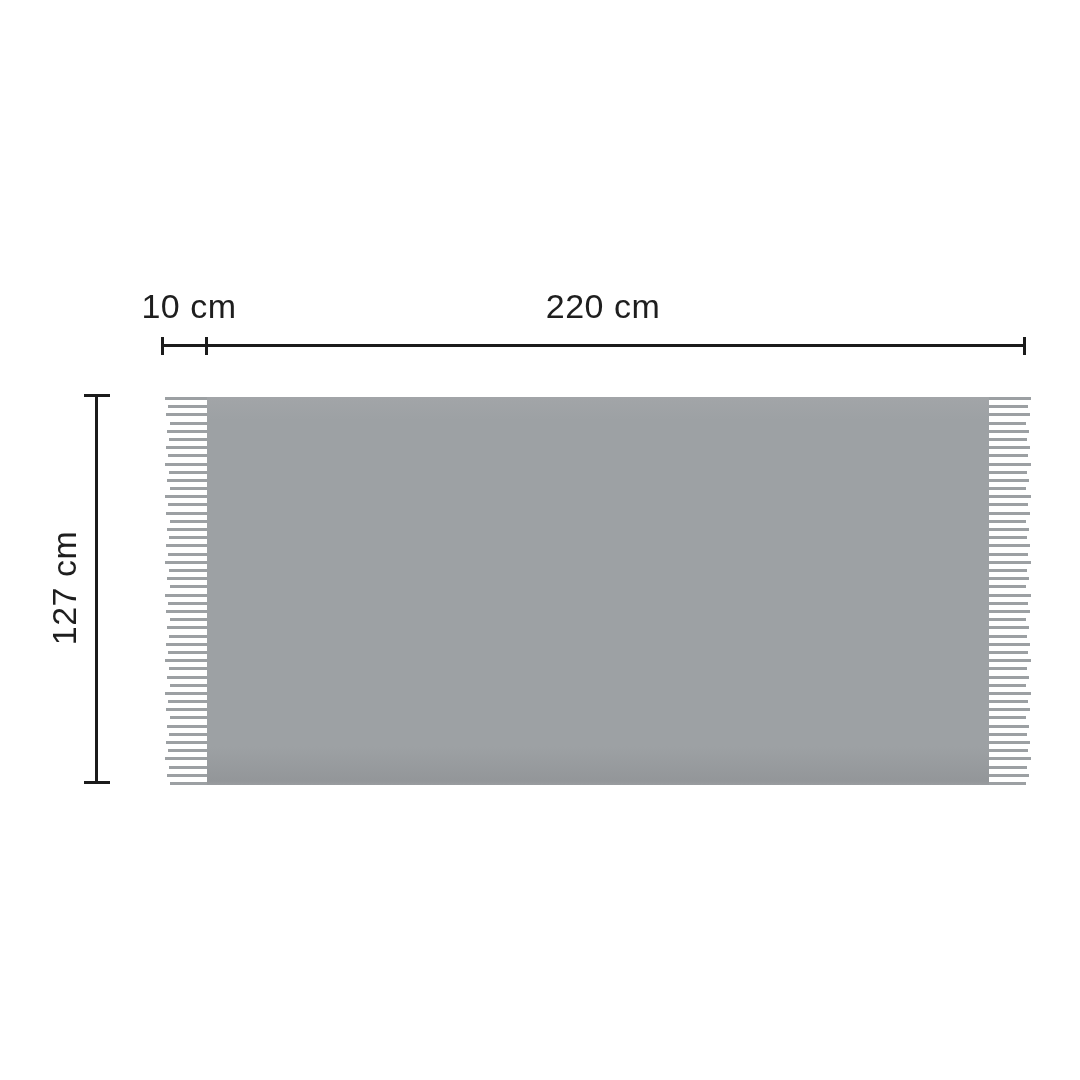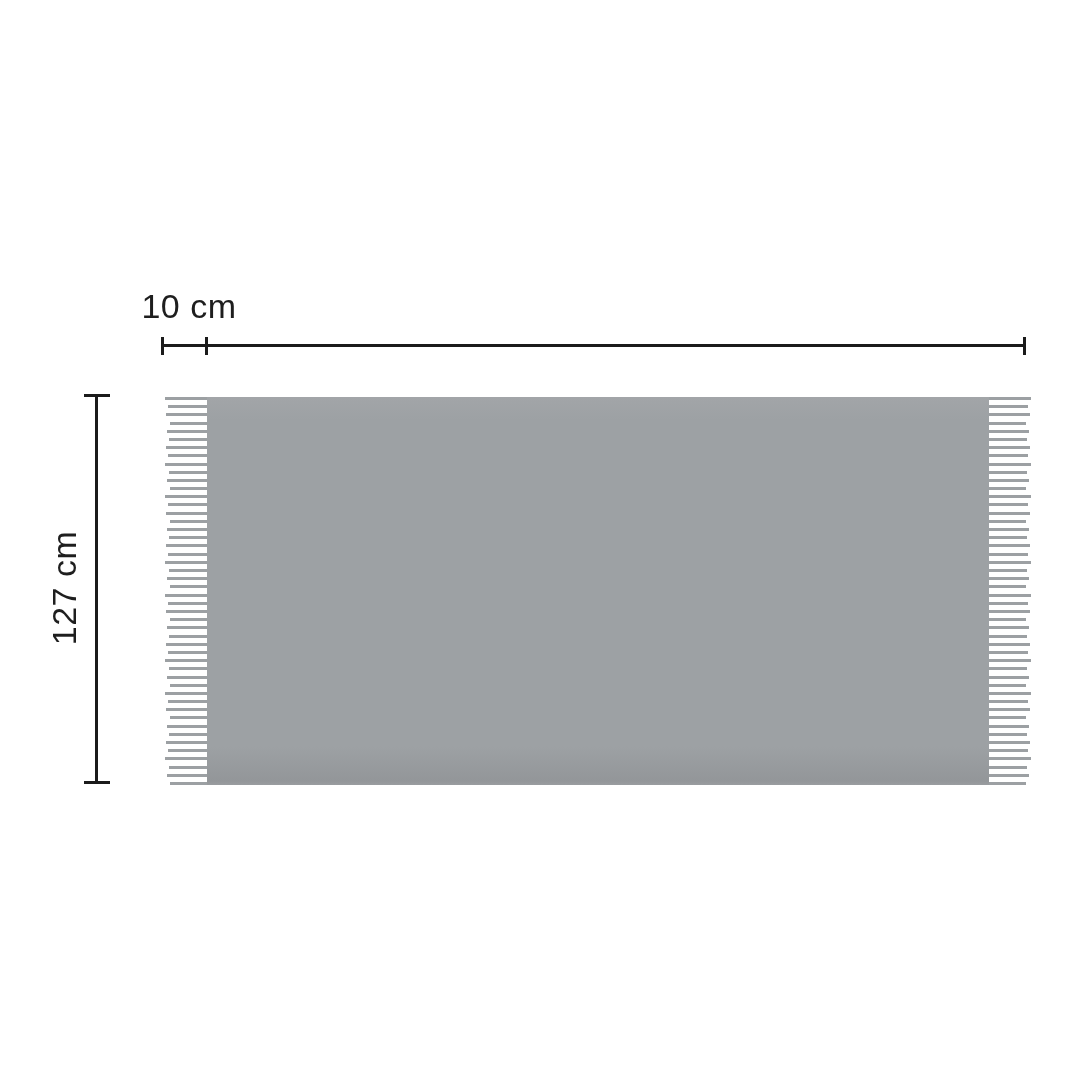--- a/index.html
+++ b/index.html
@@ -92,20 +92,21 @@
     height: 3px;
     background: var(--fringe-line);
   }
 </style>
 </head>
 <body>
 
 <div class="canvas">
 
   <div class="dim-label label-fringe-width">10 cm</div>
+  <div class="dim-label label-blanket-width">220 cm</div>
 
   <div class="h-dim-line"></div>
   <div class="tick-v t-left"></div>
   <div class="tick-v t-mid"></div>
   <div class="tick-v t-right"></div>
 
   <div class="dim-label label-blanket-height">127 cm</div>
 
   <div class="v-dim-line"></div>
   <div class="tick-h t-top"></div>

